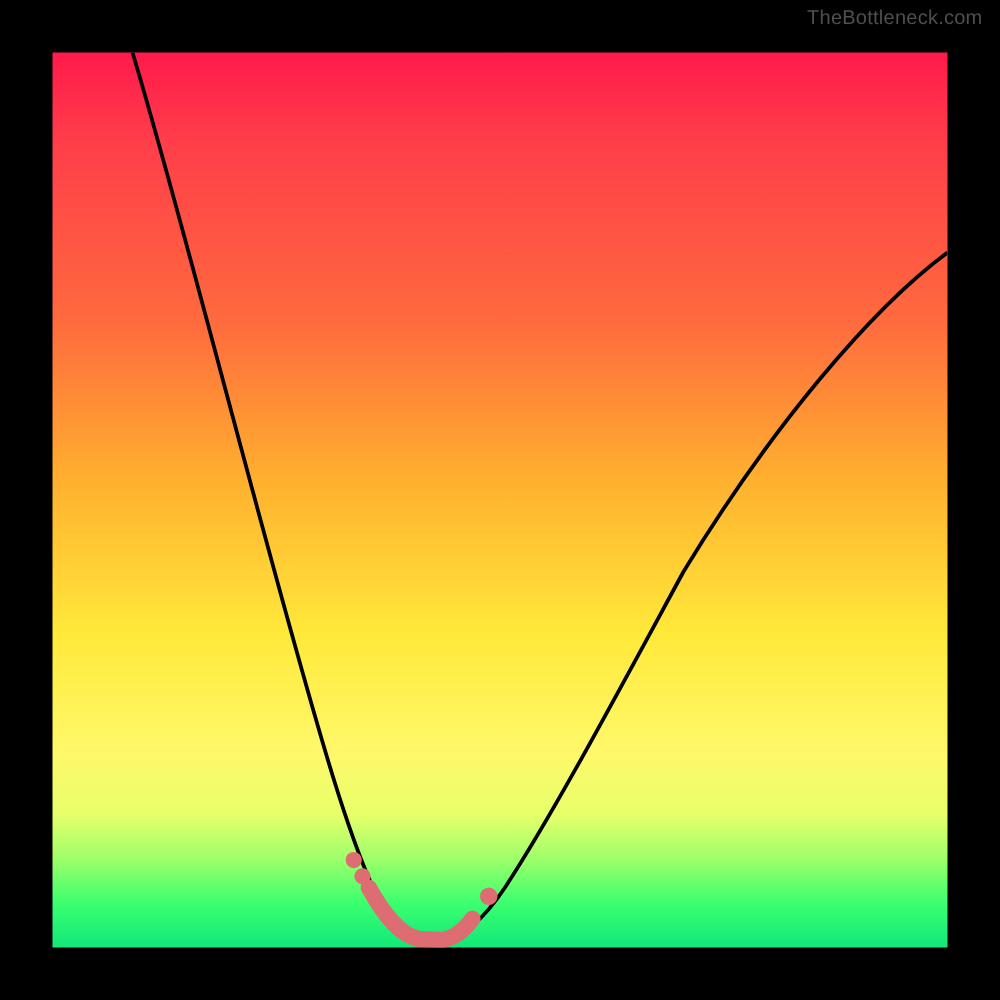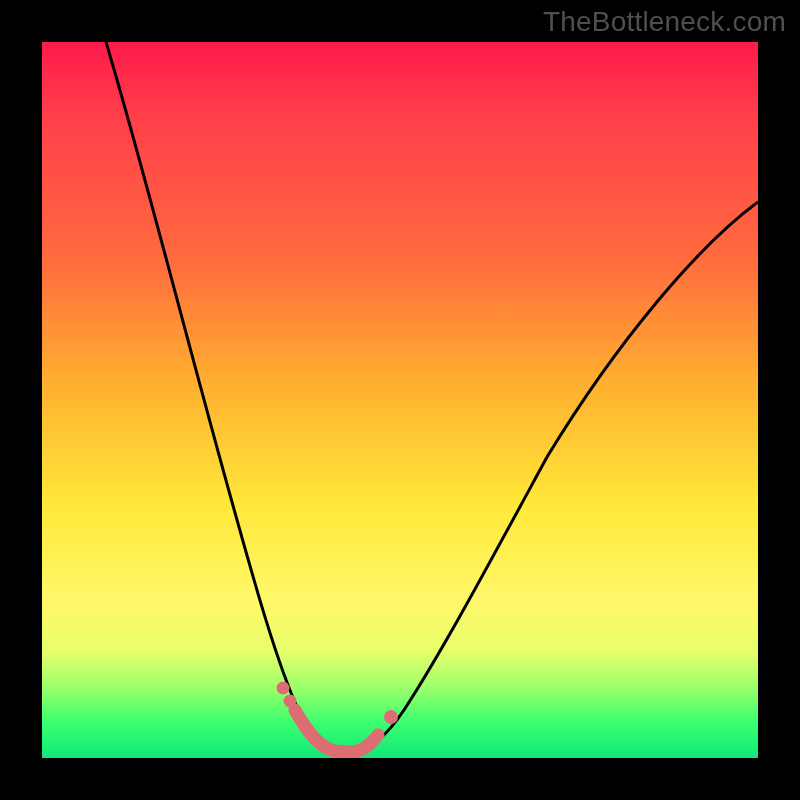--- a/index.html
+++ b/index.html
@@ -38,21 +38,21 @@
       #9fff6a 90%,
       #3cff6f 95%,
       #10e87a 100%
     );
   }
   .watermark {
     position: absolute;
     top: 6px;
     right: 14px;
     color: #4f4f4f;
-    font-size: 28px;
+    font-size: 16px;
     font-weight: 500;
     letter-spacing: 0.2px;
   }
   svg.curve {
     position: absolute;
     left: 0;
     top: 0;
     width: 716px;
     height: 716px;
   }

